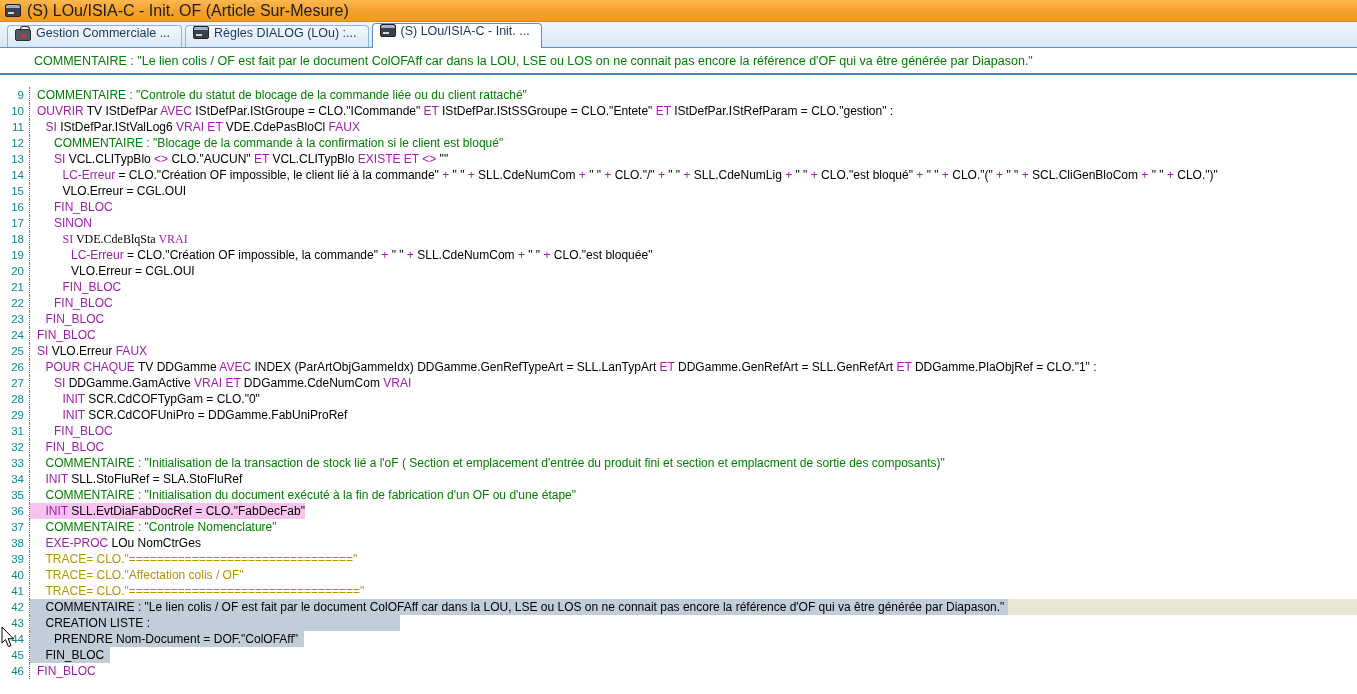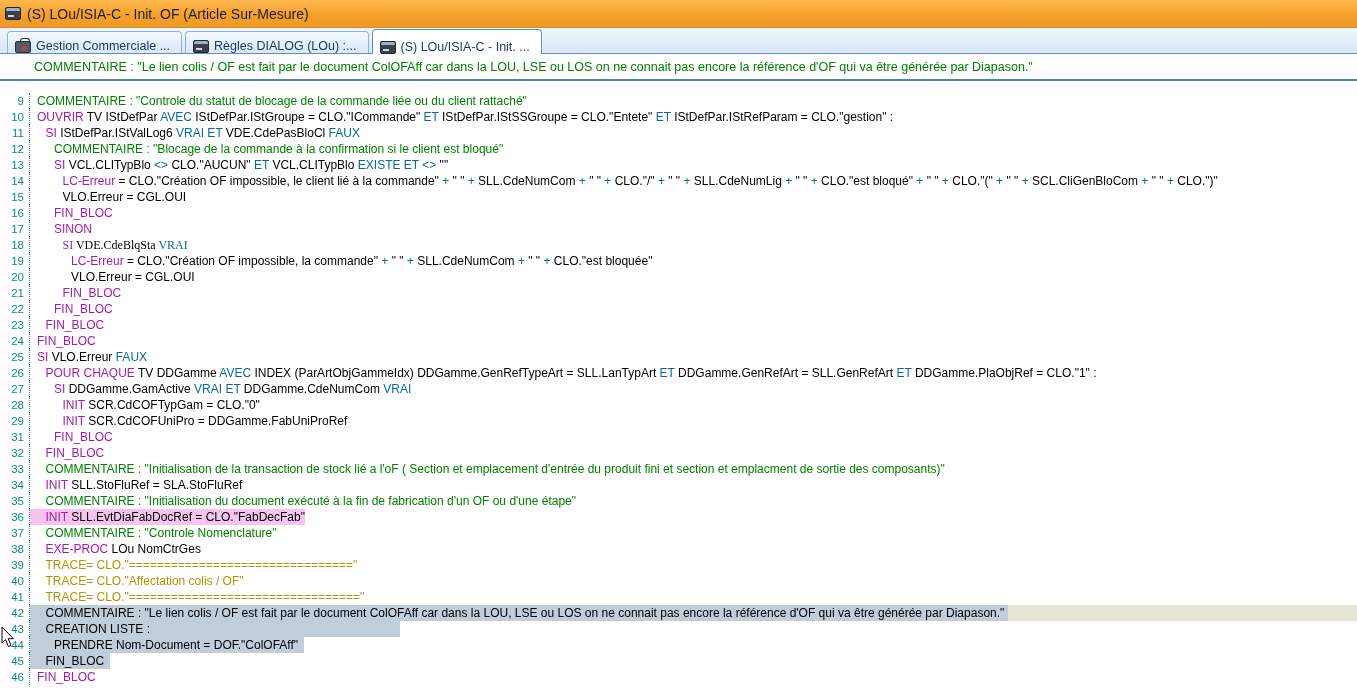--- a/index.html
+++ b/index.html
@@ -1,27 +1,27 @@
 <!DOCTYPE html>
 <html><head>
 <meta charset="utf-8">
 <style>
   * { box-sizing: border-box; margin: 0; padding: 0; }
   html,body { width:1357px; height:694px; overflow:hidden; background:#fff;
     font-family:"Liberation Sans", sans-serif; }
 
   
-  .titlebar { height:28px; display:flex; align-items:center; gap:6px; padding-left:5px;
+  .titlebar { height:22px; display:flex; align-items:center; gap:6px; padding-left:5px;
     background:linear-gradient(#fdb84f,#f4a02c 55%,#ef9a24); border-bottom:1px solid #d98a1c;
-    font-size:14px; color:#1d1d1d; }
+    font-size:16px; color:#1d1d1d; }
 
   
   .tabbar { height:26px; background:linear-gradient(#f0f6fd,#d9e6f5);
     border-bottom:1px solid #5f8fc9; display:flex; align-items:flex-end; padding-left:7px; gap:3px; }
-  .tab { height:22px; display:flex; align-items:flex-end; gap:5px; padding:0 11px 0 7px;
+  .tab { height:22px; display:flex; align-items:flex-start; gap:5px; padding:0 11px 0 7px;
     font-size:12.5px; color:#17375e; white-space:nowrap;
     border:1px solid #93b4da; border-bottom:none; border-radius:4px 4px 0 0;
     background:linear-gradient(#f4f9fe,#d9e7f6); cursor:default; }
   .tab.active { height:25px; background:#fff; border-color:#5f8fc9; margin-bottom:-1px;
     position:relative; z-index:2; }
 
   
   .icon-console { width:16px; height:13px; background:#3c4147; border:1px solid #22262a;
     border-radius:2px; position:relative; flex:none; }
   .icon-console::before { content:""; position:absolute; left:0; right:0; top:0; height:3px;
@@ -42,21 +42,21 @@
   .gapstrip { height:12px; background:#fff; }
 
   
   .code { font-size:12px; line-height:16px; position:relative; }
   .row { display:flex; height:16px; white-space:pre; }
   .gutter { flex:none; width:30px; text-align:right; padding-right:5px; color:#0a8a8a;
     border-right:1px dotted #2a9a9a; font-size:11.5px; }
   .cline { flex:1; overflow:hidden; }
   .band { display:inline-block; height:16px; }
   .seg-k { color:#a21caf; }
-  .seg-b { color:#0369a1; }
+  .seg-b { color:#a21caf; }
   .seg-g { color:#008000; }
   .seg-o { color:#b59300; }
   .seg-t { color:#000000; }
   .bg-pink { background:#f8c3ee; }
   .bg-sel  { background:#c2cdda; }
   .rowbg-beige { background:#e9e6d6; }
 
   .mouse-cursor { position:absolute; left:1px; top:627px; z-index:5; }
 </style>
 </head>

